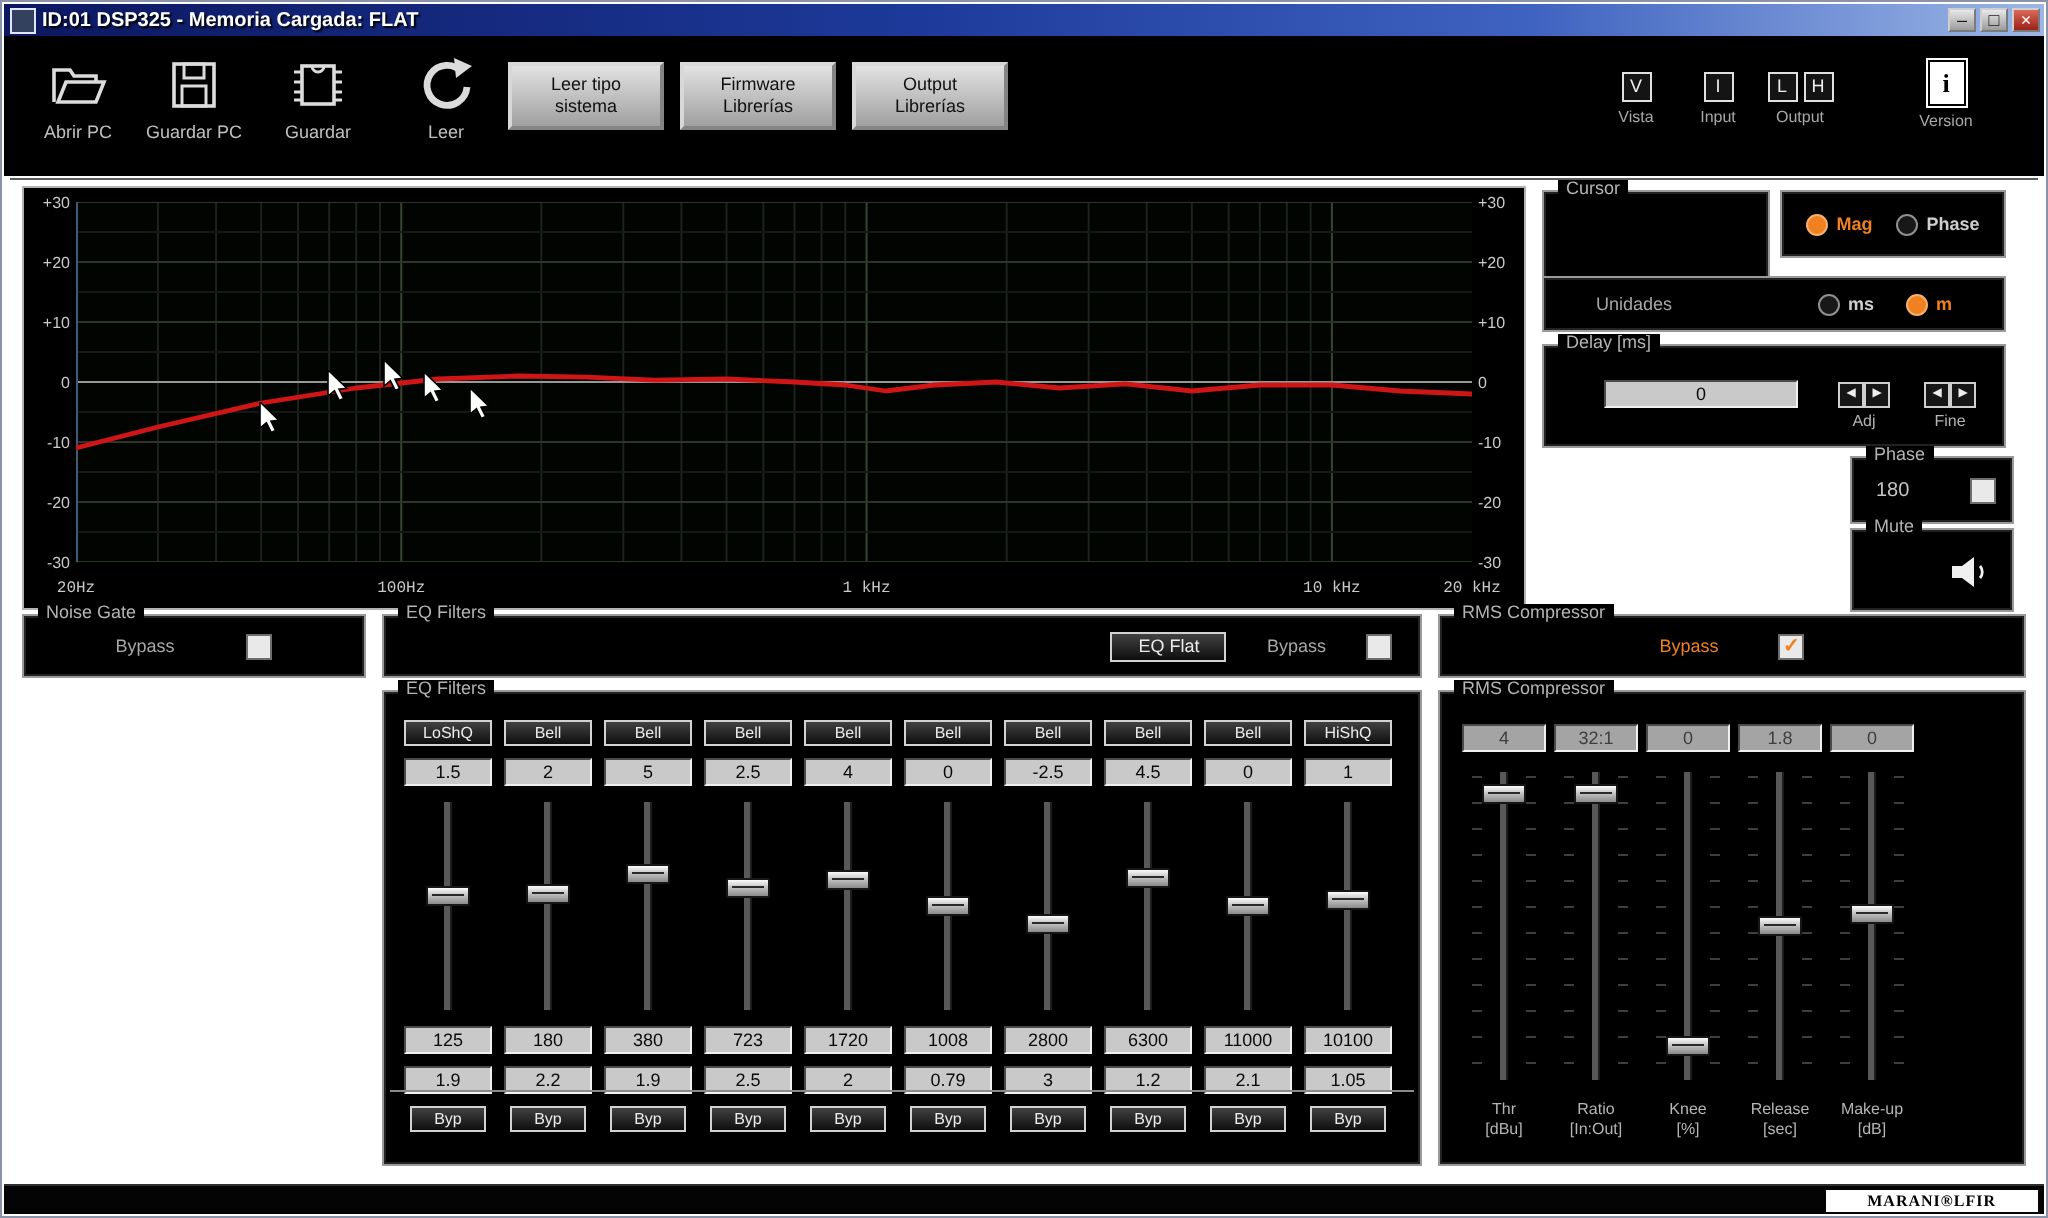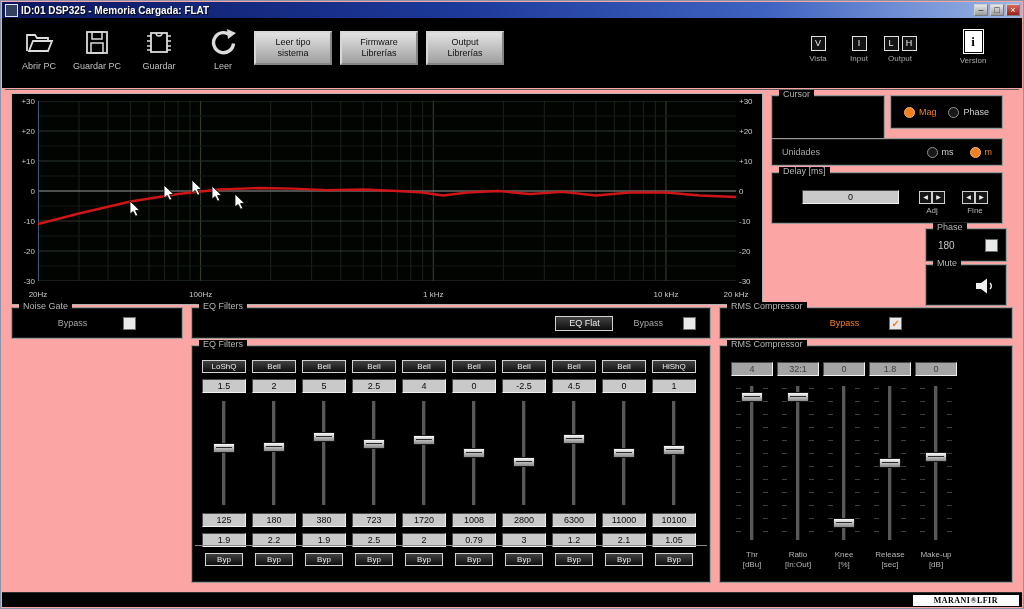--- a/index.html
+++ b/index.html
@@ -1,16 +1,16 @@
 <!DOCTYPE html>
 <html><head>
 <meta charset="utf-8">
 <style>
   html,body{margin:0;padding:0;background:#1a1a1a;}
-  .app{position:relative;width:1024px;height:609px;background:#fca5a5;overflow:hidden;
+  .app{position:relative;width:1024px;height:609px;background:#ffffff;overflow:hidden;
        font-family:"Liberation Sans",sans-serif;border:1px solid #8a93a8;box-sizing:border-box;}
   
   .titlebar{position:absolute;left:1px;top:1px;right:1px;height:16px;
     background:linear-gradient(90deg,#0c1760 0%,#1d3a9a 45%,#3f63c0 75%,#9cb6e6 100%);
     display:flex;align-items:center;padding:0 2px;box-sizing:border-box;}
   .app-icon{width:11px;height:11px;border:1px solid #dfe6f5;background:#33415e;margin:0 3px 0 1px;}
   .title-text{color:#fff;font-size:10px;font-weight:bold;text-shadow:1px 1px 1px #000;white-space:nowrap;}
   .win-controls{margin-left:auto;display:flex;gap:2px;}
   .win-btn{width:14px;height:12px;background:linear-gradient(#e8e8e8,#9c9c9c);border:1px outset #cfcfcf;
     color:#1a1a1a;font-size:9px;line-height:11px;text-align:center;box-sizing:border-box;cursor:default;}
@@ -33,28 +33,28 @@
   .vg-label{font-size:8px;color:#a8a8a8;margin-top:3px;}
   .toolbar-divider{position:absolute;left:4px;right:4px;top:88px;height:1px;background:#5c5c5c;}
   
   .graph-panel{position:absolute;left:10px;top:92px;width:752px;height:212px;border:1px solid #b2b2b2;background:#000;box-sizing:border-box;}
   #plot-svg{position:absolute;left:26px;top:7px;width:698px;height:180px;background:#020402;}
   .y-labels{position:absolute;top:7px;width:23px;height:180px;left:1px;}
   .y-labels span{position:absolute;right:1px;font-size:8px;color:#cacaca;}
   .y-labels.right{left:auto;right:1px;}
   .y-labels.right span{left:1px;right:auto;}
   #x-labels{position:absolute;left:26px;width:698px;bottom:3px;height:11px;}
-  #x-labels span{position:absolute;transform:translateX(-50%);font-size:8px;color:#cacaca;white-space:nowrap;}
+  #x-labels span{position:absolute;transform:translateX(-50%);font-size:8px;color:#cacaca;white-space:nowrap;font-family:Liberation Mono, monospace;}
   .mouse-cursor{position:absolute;width:12px;height:16px;pointer-events:none;}
   
   .panel{position:absolute;border:1px solid #9a9a9a;background:#000;box-shadow:inset 0 0 0 1px #222;box-sizing:border-box;}
   .legend{position:absolute;top:-6px;left:7px;background:#000;padding:0 4px;font-size:9px;color:#b4b4b4;line-height:1;white-space:nowrap;}
   
   .flexrow{display:flex;align-items:center;}
-  .radio-opt{display:inline-flex;align-items:center;cursor:pointer;}
+  .radio-opt{display:inline-flex;align-items:center;cursor:pointer;font-weight:bold;}
   .radio-dot{width:9px;height:9px;border-radius:50%;border:1px solid #909090;background:#181818;display:inline-block;}
   .radio-dot.sel{background:#f08020;border-color:#f5b070;}
   .radio-label{color:#cfcfcf;font-size:9px;margin-left:4px;}
   .radio-label.sel{color:#f08020;}
   .checkbox{display:inline-block;width:11px;height:11px;background:#e9e9e9;border:1px solid #6e6e6e;
     font-size:10px;line-height:11px;text-align:center;color:#f08020;font-weight:bold;cursor:pointer;box-sizing:content-box;}
   .value-box{background:#c9c9c9;border:1px solid;border-color:#4a4a4a #f0f0f0 #f0f0f0 #4a4a4a;
     color:#0a0a0a;font-size:9px;line-height:12px;height:12px;text-align:center;box-sizing:content-box;}
   .mini-btn{background:linear-gradient(#424242,#0e0e0e);border:1px solid #d2d2d2;color:#ececec;
     font-size:8px;line-height:11px;height:13px;text-align:center;padding:0;cursor:pointer;
@@ -277,21 +277,21 @@
       <span class="radio-opt">
         <span class="radio-dot sel"></span>
         <span class="radio-label sel">Mag</span>
       </span>
       <span class="radio-opt">
         <span class="radio-dot"></span>
         <span class="radio-label">Phase</span>
       </span>
     </div>
 
-  <div class="panel flexrow" style="left:770px;top:137px;width:232px;height:28px;padding:0 10px">
+  <div class="panel flexrow" style="left:770px;top:137px;width:232px;height:28px;padding:0 26px">
     <span style="font-size:9px;color:#a8a8a8">Unidades</span>
     <span class="flexrow" style="margin-left:auto;gap:16px">
         <span class="radio-opt">
           <span class="radio-dot"></span>
           <span class="radio-label">ms</span>
         </span>
         <span class="radio-opt">
           <span class="radio-dot sel"></span>
           <span class="radio-label sel">m</span>
         </span>

